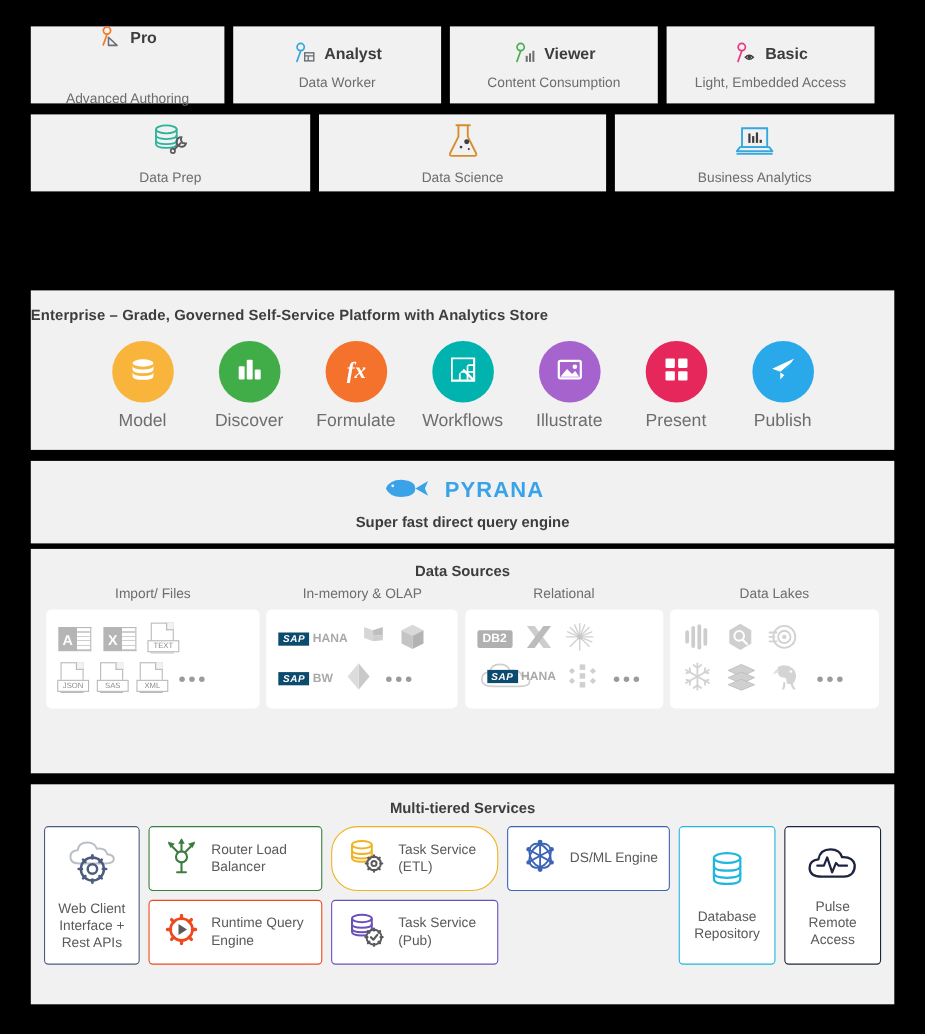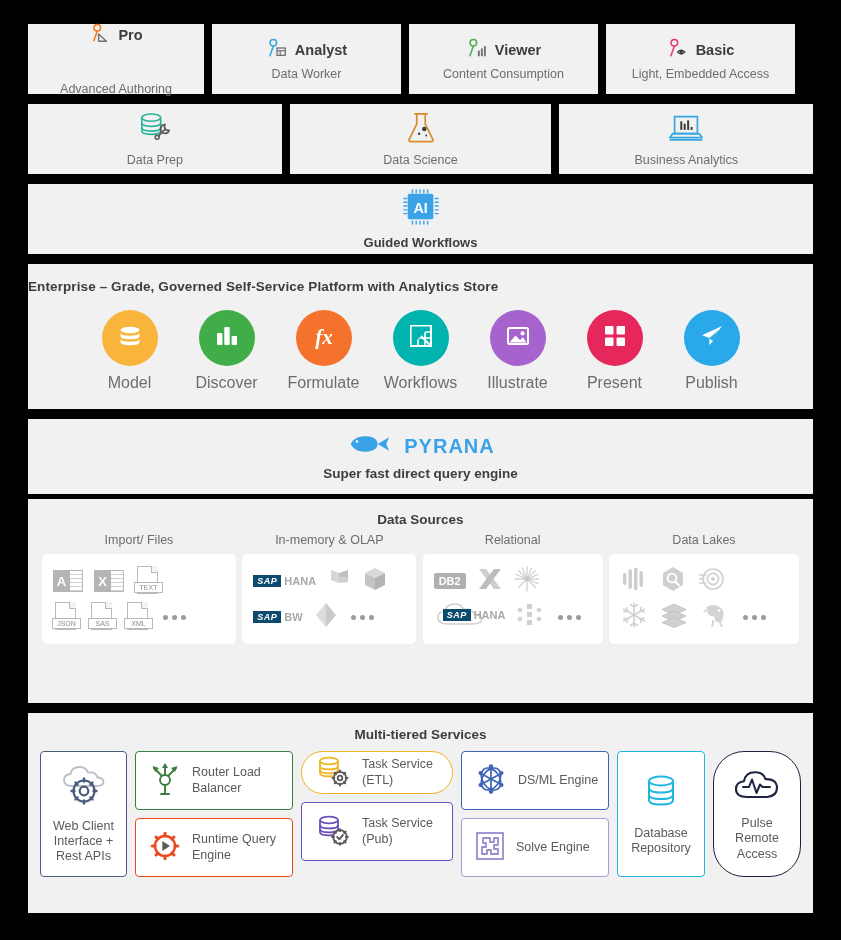--- a/index.html
+++ b/index.html
@@ -205,35 +205,20 @@
             <rect x="18.6" y="12.5" width="2.1" height="6.5"></rect>
             <rect x="22.2" y="9" width="2.1" height="10"></rect>
             <rect x="25.8" y="16" width="2.1" height="3"></rect>
           </g>
         </svg>
       </span>
       <div class="cap-label">Business Analytics</div>
     </div>
   </div>
 
-  <div class="panel card" style="left:28px;top:184px;width:785px;height:70px;">
-    <span>
-      <svg width="38" height="38" viewBox="0 0 40 40">
-        <g stroke="#3aa3e8" stroke-width="1.5" stroke-linecap="round">
-          <path d="M11 5 V2 M15 5 V2 M19 5 V2 M23 5 V2 M27 5 V2"></path>
-          <path d="M11 38 V35 M15 38 V35 M19 38 V35 M23 38 V35 M27 38 V35"></path>
-          <path d="M5 11 H2 M5 15 H2 M5 19 H2 M5 23 H2 M5 27 H2"></path>
-          <path d="M38 11 H35 M38 15 H35 M38 19 H35 M38 23 H35 M38 27 H35"></path>
-        </g>
-        <rect x="6" y="6" width="27" height="27" rx="2" fill="#3aa3e8"></rect>
-        <text x="19.5" y="26" text-anchor="middle" font-family="Liberation Sans, sans-serif" font-size="15" font-weight="bold" fill="#ffffff">AI</text>
-      </svg>
-    </span>
-    <div class="guided-label">Guided Workflows</div>
-  </div>
 
   <div class="panel" style="left:28px;top:264px;width:785px;height:145px;">
     <div class="plat-title">Enterprise – Grade,  Governed Self-Service Platform with Analytics Store</div>
 
     <div class="app-strip">
 
       <div class="app">
         <div class="app-circle" style="background:#f9b43c;">
           <span>
             <svg width="30" height="30" viewBox="0 0 30 30">
@@ -646,21 +631,21 @@
                   <path d="M10 24 L8 26"></path>
               </g>
               <path d="M14.3 12 L22 17 L14.3 22 Z" fill="#5a5a5a"></path>
             </svg>
           </span>
           <div class="svc-txt">Runtime Query Engine</div>
         </div>
       </div>
 
       <div class="stack">
-        <div class="svc svc-h" style="width:152px;height:43px;border-color:#f0b323;border-radius:24px;">
+        <div class="svc svc-h" style="width:152px;height:59px;border-color:#f0b323;border-radius:24px;">
           <span>
             <svg width="38" height="34" viewBox="0 0 38 34">
               <g fill="none" stroke="#f0b323" stroke-width="1.8">
                 <ellipse cx="15" cy="7" rx="9" ry="3.4"></ellipse>
                 <path d="M6 7 V19 q0 3.4 9 3.4 t9 -3.4 V7"></path>
                 <path d="M6 12 q0 3.4 9 3.4 t9 -3.4"></path>
                 <path d="M6 16 q0 3.4 9 3.4 t9 -3.4"></path>
               </g>
               <circle cx="26" cy="24" r="6.2" fill="#ffffff" stroke="#5a5a5a" stroke-width="1.8"></circle>
               <circle cx="26" cy="24" r="2.3" fill="none" stroke="#5a5a5a" stroke-width="1.8"></circle>
@@ -720,47 +705,38 @@
                 <circle cx="17" cy="4.5" r="2.2"></circle>
                   <circle cx="17" cy="29.5" r="2.2"></circle>
                 <circle cx="6.5" cy="11" r="2"></circle>
                   <circle cx="27.5" cy="11" r="2"></circle>
                 <circle cx="6.5" cy="23" r="2"></circle>
                   <circle cx="27.5" cy="23" r="2"></circle>
               </g>
             </svg>
           </span>
           <div class="svc-txt">DS/ML Engine</div>
-        </div>
-        <div class="svc svc-h" style="width:148px;height:59px;border-color:#a99bd4;">
-          <span>
-            <svg width="32" height="32" viewBox="0 0 32 32">
-              <rect x="3" y="3" width="26" height="26" fill="none" stroke="#9b8bd0" stroke-width="1.8"></rect>
-              <path d="M8 24 V17 H12 V13 H9 V8 H16 V12 H20 V8 H24 V15 H20 V19 H24 V24 H17 V20 H13 V24 Z" fill="none" stroke="#9b8bd0" stroke-width="1.8" stroke-linejoin="round"></path>
-            </svg>
-          </span>
-          <div class="svc-txt">Solve Engine</div>
         </div>
       </div>
 
       <div class="svc svc-v" style="width:88px;height:126px;border-color:#1fb6e0;">
         <span>
           <svg width="42" height="42" viewBox="0 0 42 42">
             <g fill="none" stroke="#1fb6e0" stroke-width="2">
               <ellipse cx="21" cy="9" rx="12" ry="4.5"></ellipse>
               <path d="M9 9 V28 q0 4.5 12 4.5 t12 -4.5 V9"></path>
               <path d="M9 16 q0 4.5 12 4.5 t12 -4.5"></path>
               <path d="M9 22.5 q0 4.5 12 4.5 t12 -4.5"></path>
             </g>
           </svg>
         </span>
         <div class="svc-txt" style="margin-top:8px;padding:0 4px;">Database Repository</div>
       </div>
 
-      <div class="svc svc-v" style="width:88px;height:126px;border-color:#1d2440;border-radius:31px;">
+      <div class="svc svc-v" style="width:88px;height:126px;border-color:#1d2440;">
         <span>
           <svg width="50" height="38" viewBox="0 0 50 38">
             <path d="M15 31 q-11 0 -11 -8 q0 -7 8 -7.8 q1.5 -9 11 -9 q8.5 0 10.5 7 q10 -0.5 11.5 7 q0.5 10 -10 10.8 z" fill="none" stroke="#1d2440" stroke-width="2.1" stroke-linejoin="round"></path>
             <path d="M11 21 H17 L20 13.5 L24.5 27 L28 18.5 L30.5 21 H38" fill="none" stroke="#1d2440" stroke-width="2" stroke-linecap="round" stroke-linejoin="round"></path>
           </svg>
         </span>
         <div class="svc-txt" style="margin-top:8px;padding:0 4px;">Pulse Remote Access</div>
       </div>
 
     </div>

